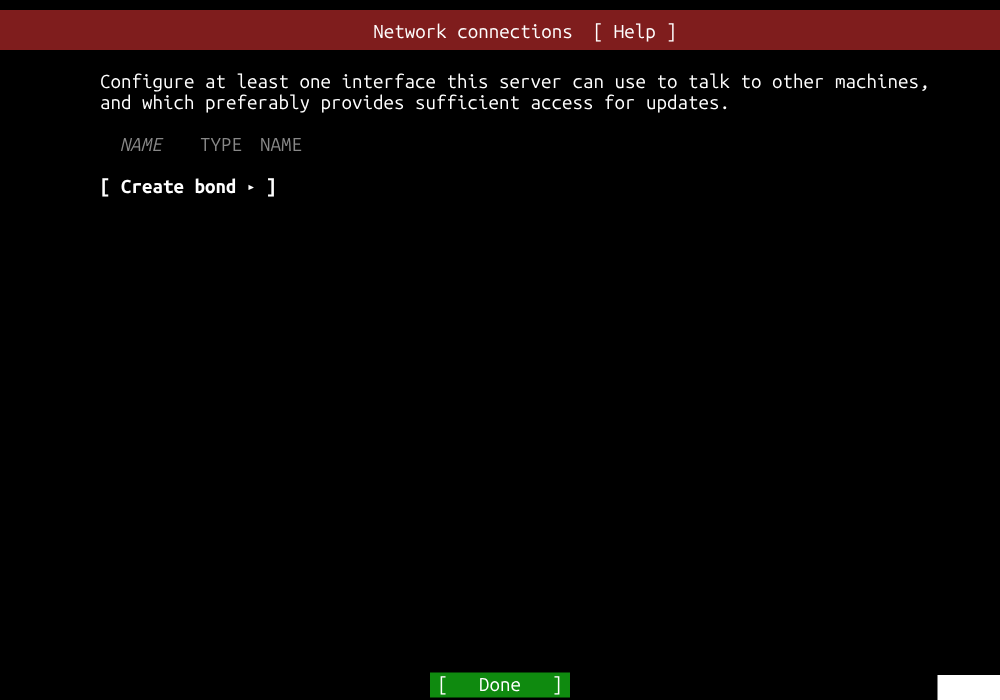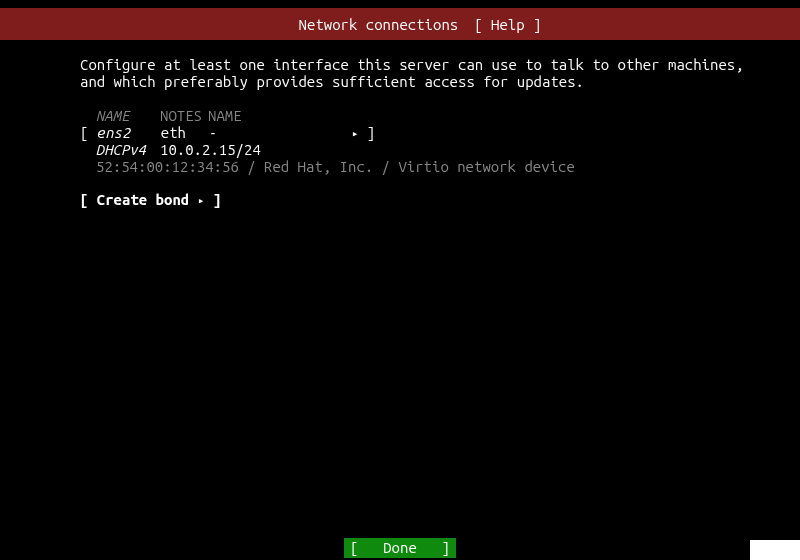--- a/index.html
+++ b/index.html
@@ -109,29 +109,24 @@
 
 <div class="header">
   <span class="header-title">Network connections</span>
   <span class="help-btn">[ Help ]</span>
 </div>
 
 <div class="content">
   <div class="description">Configure at least one interface this server can use to talk to other machines, and which preferably provides sufficient access for updates.</div>
 
   <div class="table-wrap">
-    <div class="table-header iface-row"><span class="col-name">NAME</span><span class="col-type">NOTES</span><span class="col-notes">NAME</span></div>
+    <div class="table-header iface-row"><span class="col-name">NAME</span><span class="col-type">TYPE</span><span class="col-notes">NAME</span></div>
   </div>
 
-  <div class="iface-main iface-row"><span class="bracket">[</span> <span class="col-name">ens2</span><span class="col-type">eth</span><span class="col-notes">-</span>                <span class="arrow">▸</span> <span class="bracket">]</span></div>
 
-  <div class="table-wrap">
-    <div class="iface-detail iface-row"><span class="col-name">DHCPv4</span><span>10.0.2.15/24</span></div>
-    <div class="iface-info iface-row">52:54:00:12:34:56 / Red Hat, Inc. / Virtio network device</div>
-  </div>
 
   <div class="create-bond"><span class="bracket">[</span> <span>Create bond</span> <span class="arrow">▸</span> <span class="bracket">]</span></div>
 </div>
 
 <div class="footer">
   <div class="done-btn">
     <span>[</span>
     <span>Done</span>
     <span>]</span>
   </div>

